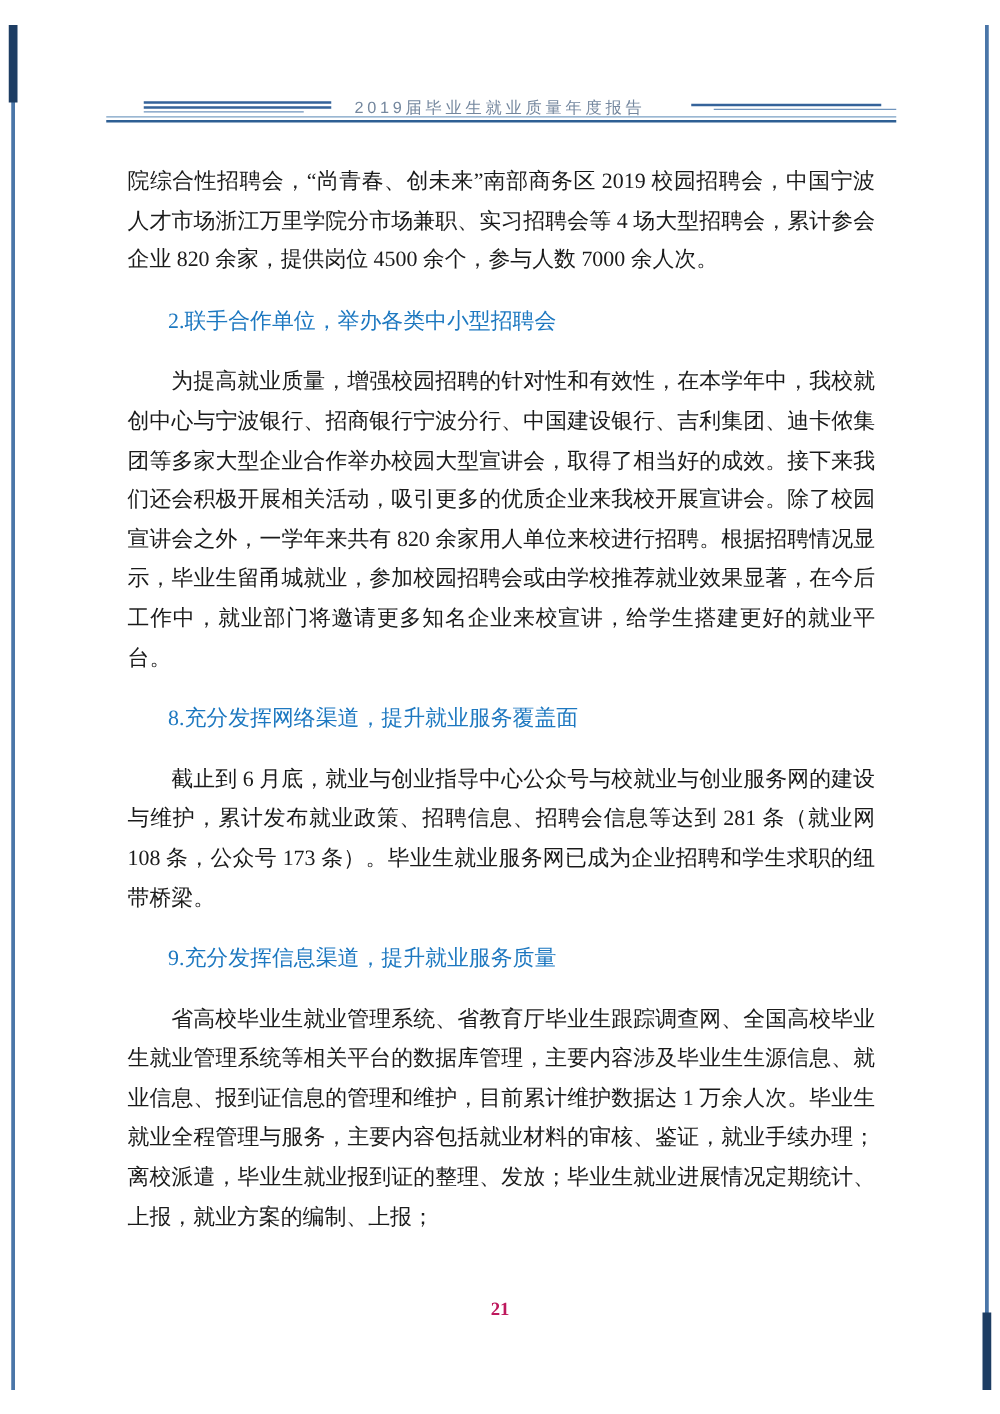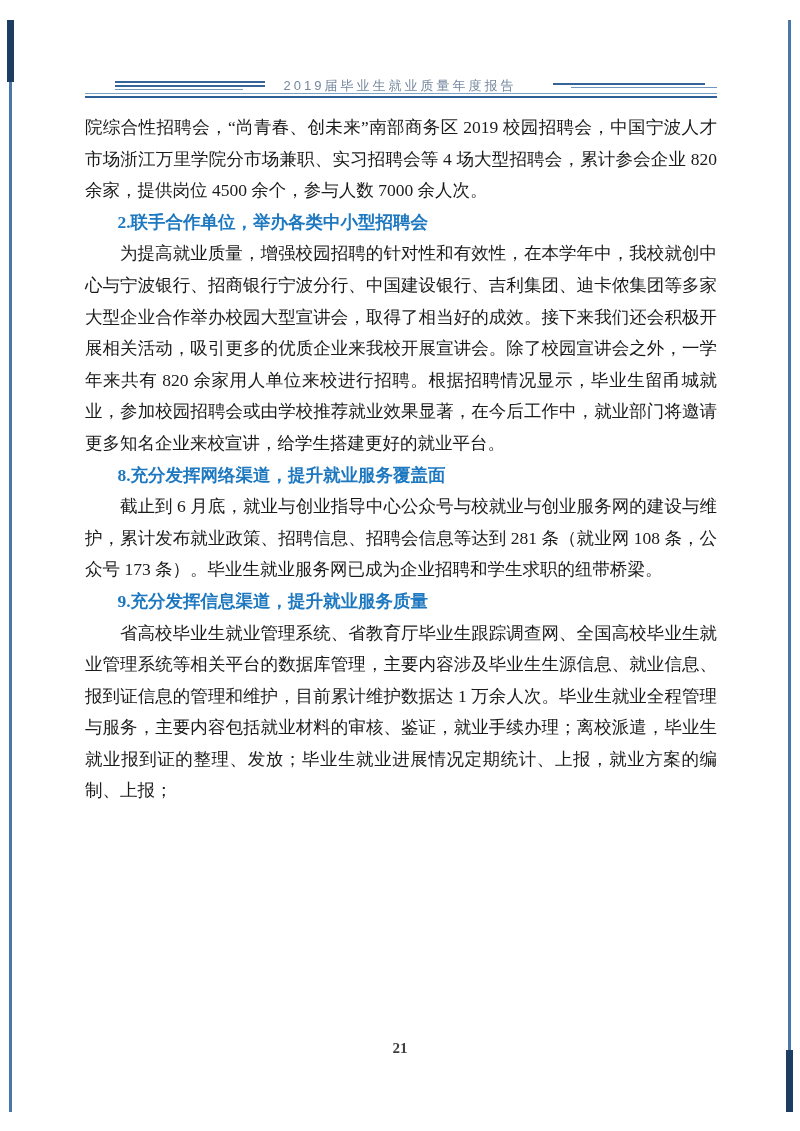--- a/index.html
+++ b/index.html
@@ -32,35 +32,35 @@
   #hl-r1{left:553px;top:83px;width:152px;height:2px;background:#35639a;}
   #hl-r2{left:571px;top:87px;width:146px;height:1px;background:#6f94bd;}
   #rule-thin{left:85px;top:93px;width:632px;height:1px;background:#7aa0c4;}
   #rule-main{left:85px;top:96px;width:632px;height:2px;background:#2e5f94;}
   
   #content{
     position:absolute;left:85px;top:112px;width:632px;
     font-size:17.5px;line-height:31.6px;
     text-align:justify;
   }
-  #content p{margin:0;}
+  #content p{margin:17px;}
   .para{text-indent:2em;}
   .para-cont{text-indent:0;}
   .h-num{
-    color:#1d78c0;font-weight:bold;text-indent:1.85em;
+    color:#1d78c0;font-weight:normal;text-indent:1.85em;
     font-family:"Liberation Serif","DejaVu Serif",serif;
   }
   .h-sec{
     color:#1d78c0;font-weight:bold;text-indent:1.2em;
     margin-top:4px !important;margin-bottom:4px !important;
   }
   
   #page-number{
     position:absolute;left:0;top:1040px;width:800px;
-    text-align:center;font-size:15px;font-weight:bold;color:#404040;
+    text-align:center;font-size:15px;font-weight:bold;color:#be185d;
   }
 </style>
 </head>
 <body>
 
 <div class="edge-bar" id="left-bar"></div>
 <div class="edge-cap" id="left-cap"></div>
 <div class="edge-bar" id="right-bar"></div>
 <div class="edge-cap" id="right-cap"></div>
 

